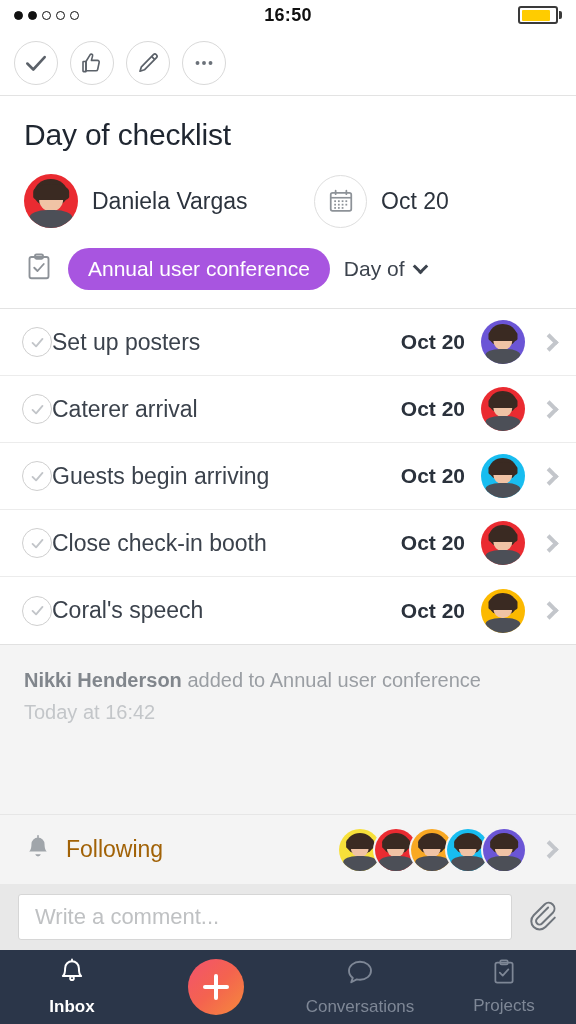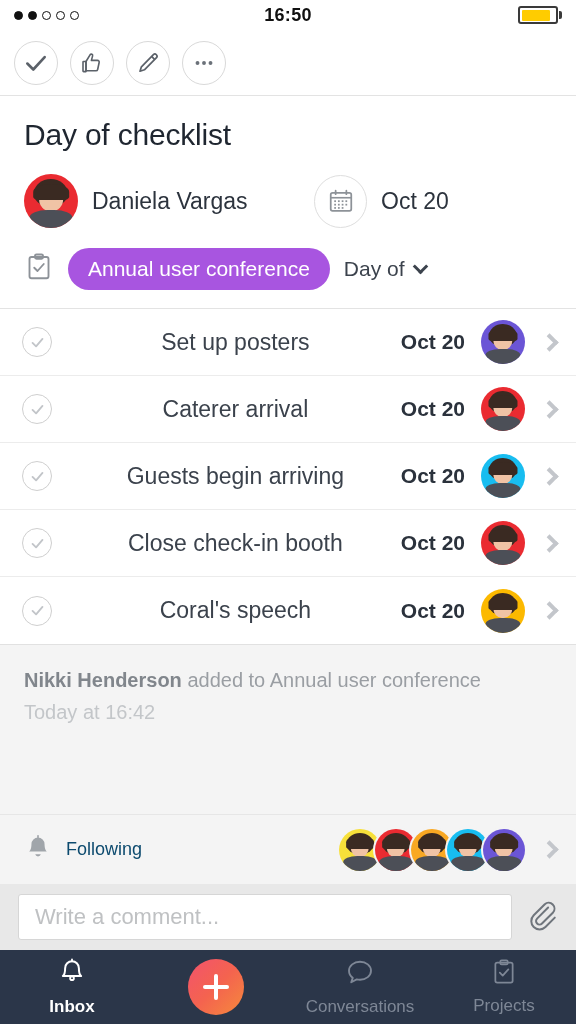--- a/index.html
+++ b/index.html
@@ -68,36 +68,36 @@
   .chev-d { width: 11px; height: 11px; border-right: 3.5px solid #3c434d; border-bottom: 3.5px solid #3c434d;
             transform: rotate(45deg); margin-bottom: 5px; }
 
   
   .subtasks { background:#fff; }
   .strow { display:flex; align-items:center; height: 67px; padding: 0 20px 0 22px;
            border-bottom: 1px solid #ececec; }
   .strow:last-child { border-bottom: none; }
   .cbox { width: 30px; height: 30px; border-radius:50%; border: 1.6px solid #cfcfcf;
           display:flex; align-items:center; justify-content:center; flex:none; }
-  .stname { font-size: 23px; color: #3b424c; margin-left: 18px; flex: 1; text-align: center; }
+  .stname { font-size: 23px; color: #3b424c; flex: 1; }
   .stdate { font-size: 21px; font-weight: bold; color: #2b323c; margin-right: 16px; }
   .chev-r { width: 13px; height: 13px; border-right: 4px solid #c3c6cb; border-top: 4px solid #c3c6cb;
             transform: rotate(45deg); margin-left: 18px; flex:none; }
 
   
   .activity { flex: 1 1 auto; background: #f4f4f4; padding: 22px 24px 0;
               border-top: 1px solid #e1e1e1; }
   .act-line { font-size: 20px; color: #9a9ea3; line-height: 1.35; }
   .act-line b { color: #81868c; font-weight: bold; }
   .act-time { font-size: 20px; color: #c3c6c9; margin-top: 7px; }
 
   
   .following { flex: 0 0 70px; display:flex; align-items:center; background:#f4f4f4;
                padding: 0 20px 0 24px; border-top: 1px solid #e6e6e6; }
-  .bell-lbl { font-size: 18px; color: #0c4a6e; margin-left: 14px; flex:1; }
+  .bell-lbl { font-size: 23px; color: #a16207; margin-left: 14px; flex:1; }
   .followers { display:flex; align-items:center; }
   .followers .av { margin-left: -6px; box-shadow: 0 0 0 2px #f4f4f4; }
   .followers .av:first-child { margin-left: 0; }
 
   
   .commentbar { flex: 0 0 66px; display:flex; align-items:center; gap: 14px;
                 background:#e8e8e8; padding: 0 18px; }
   .cinput { flex:1; height: 46px; background:#fff; border:1px solid #d6d6d6; border-radius:3px;
             display:flex; align-items:center; padding: 0 16px; }
   .cph { font-size: 22px; color: #bfc1c3; }

